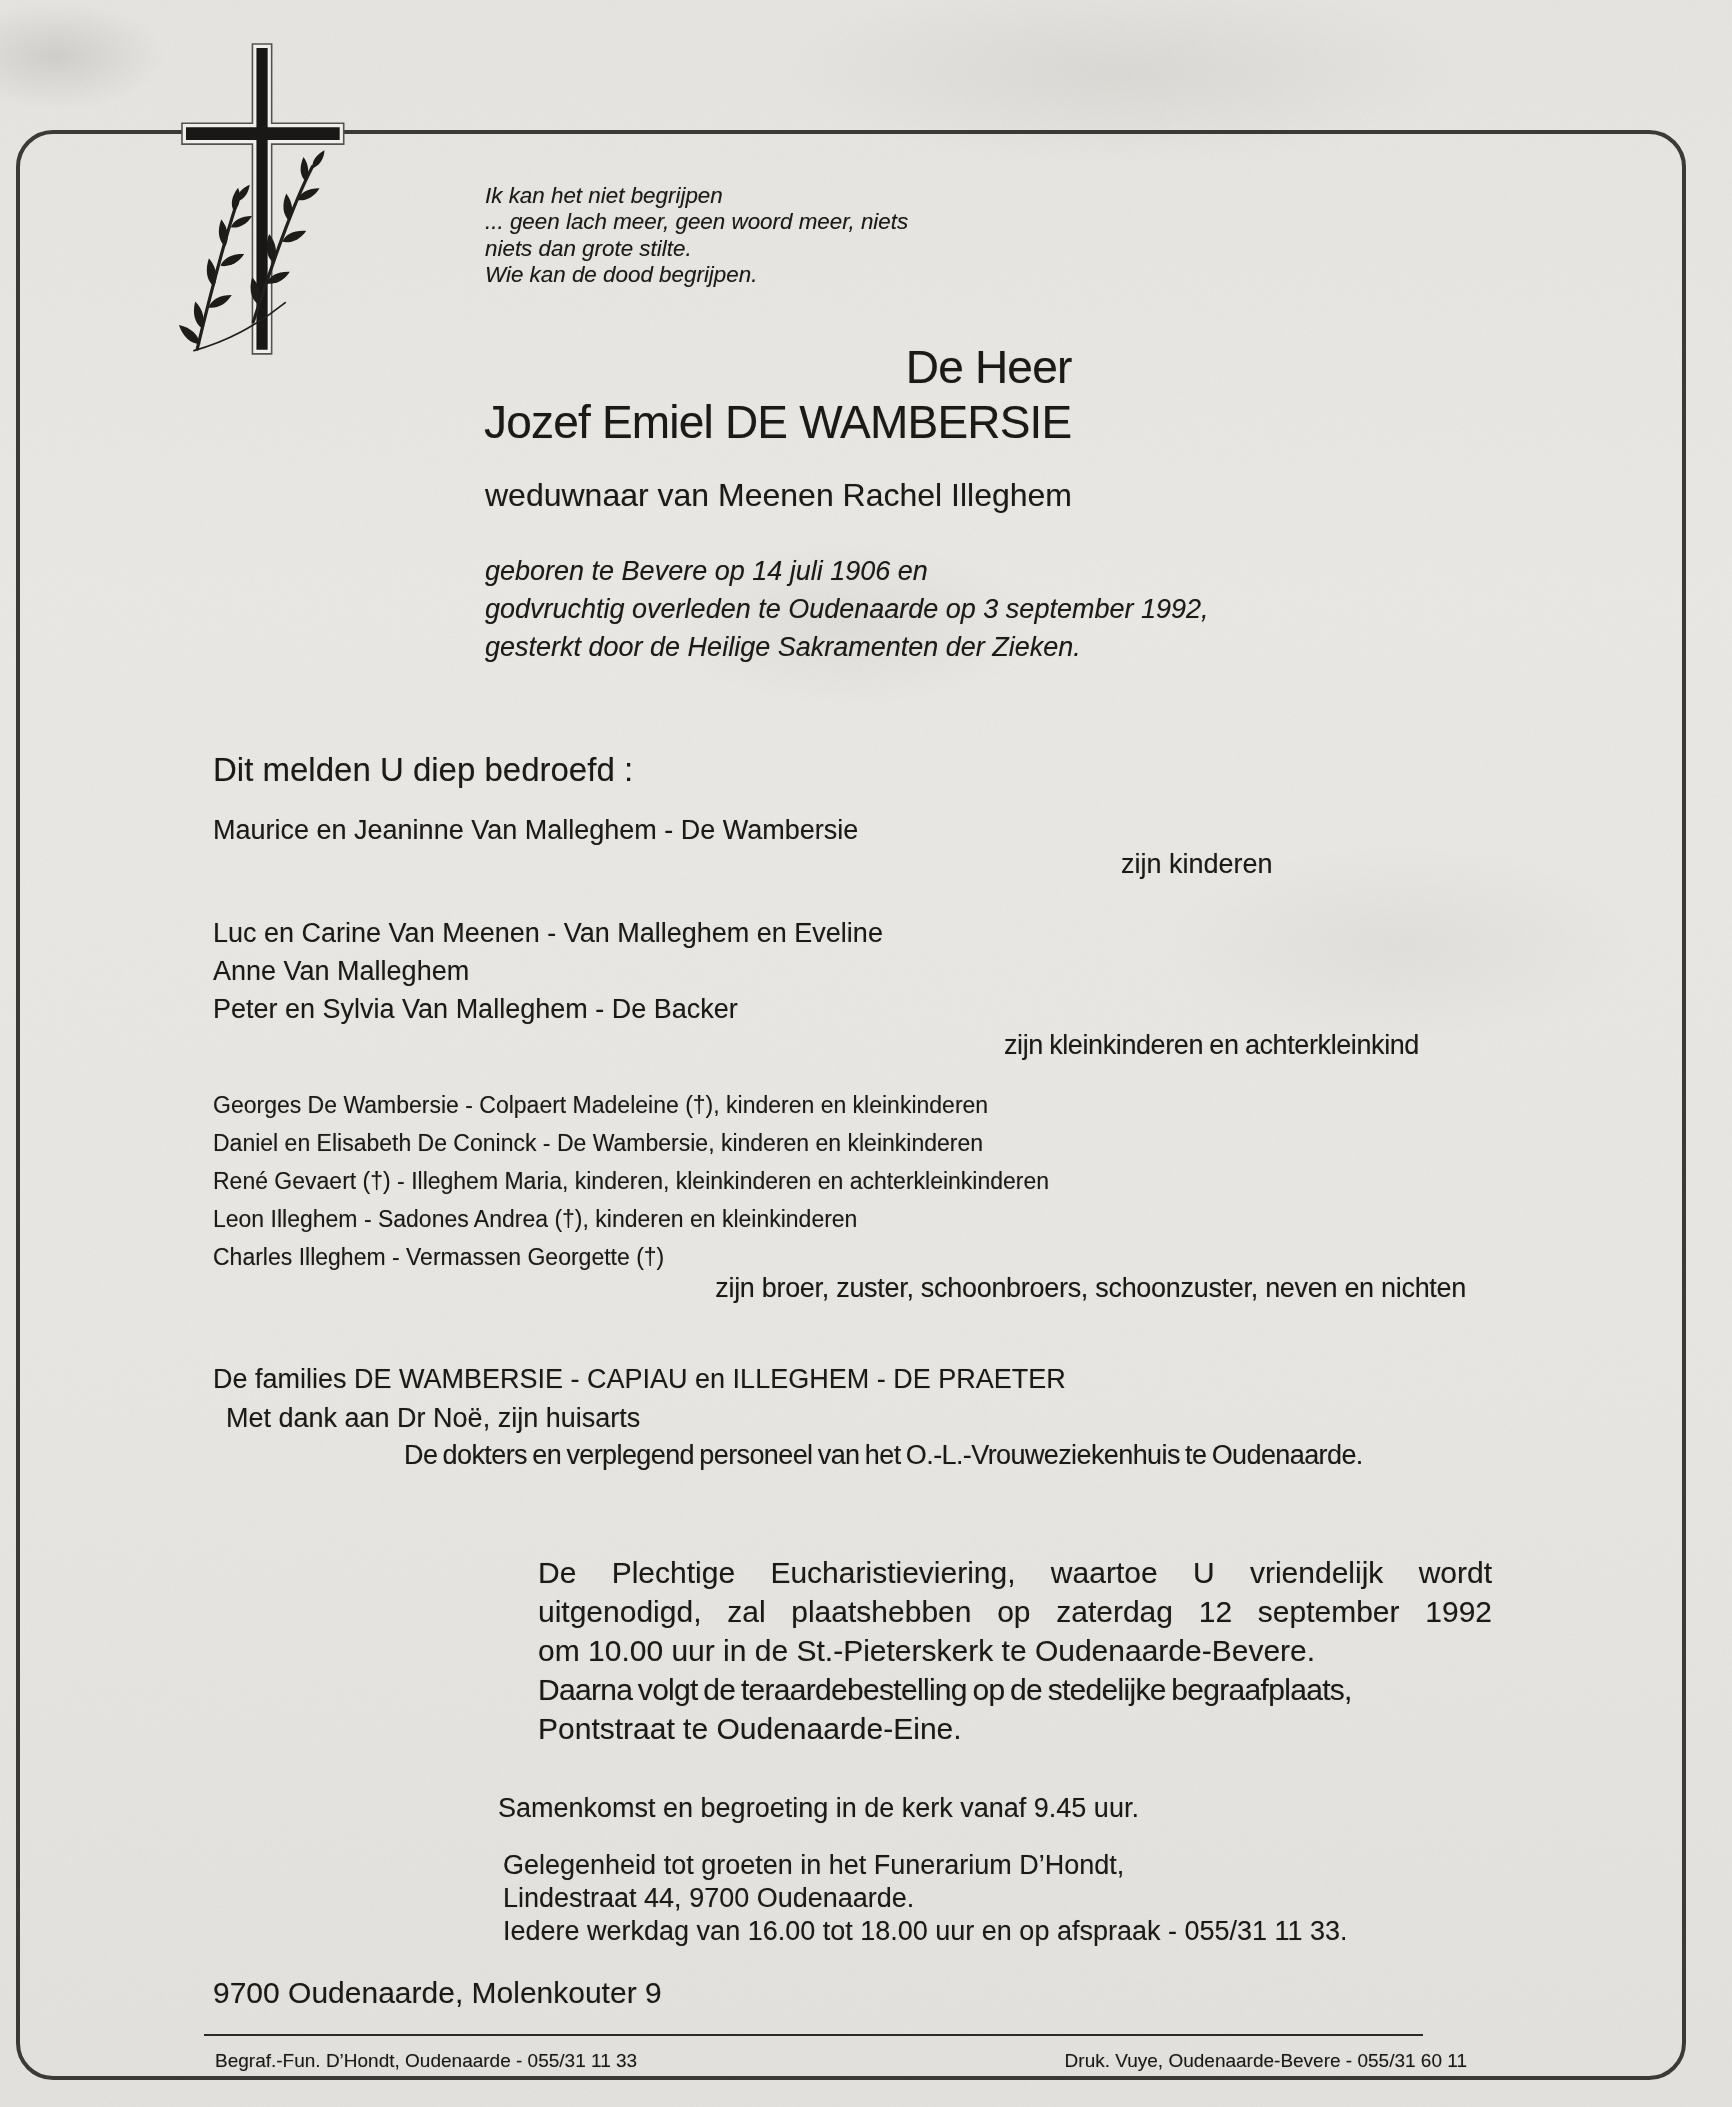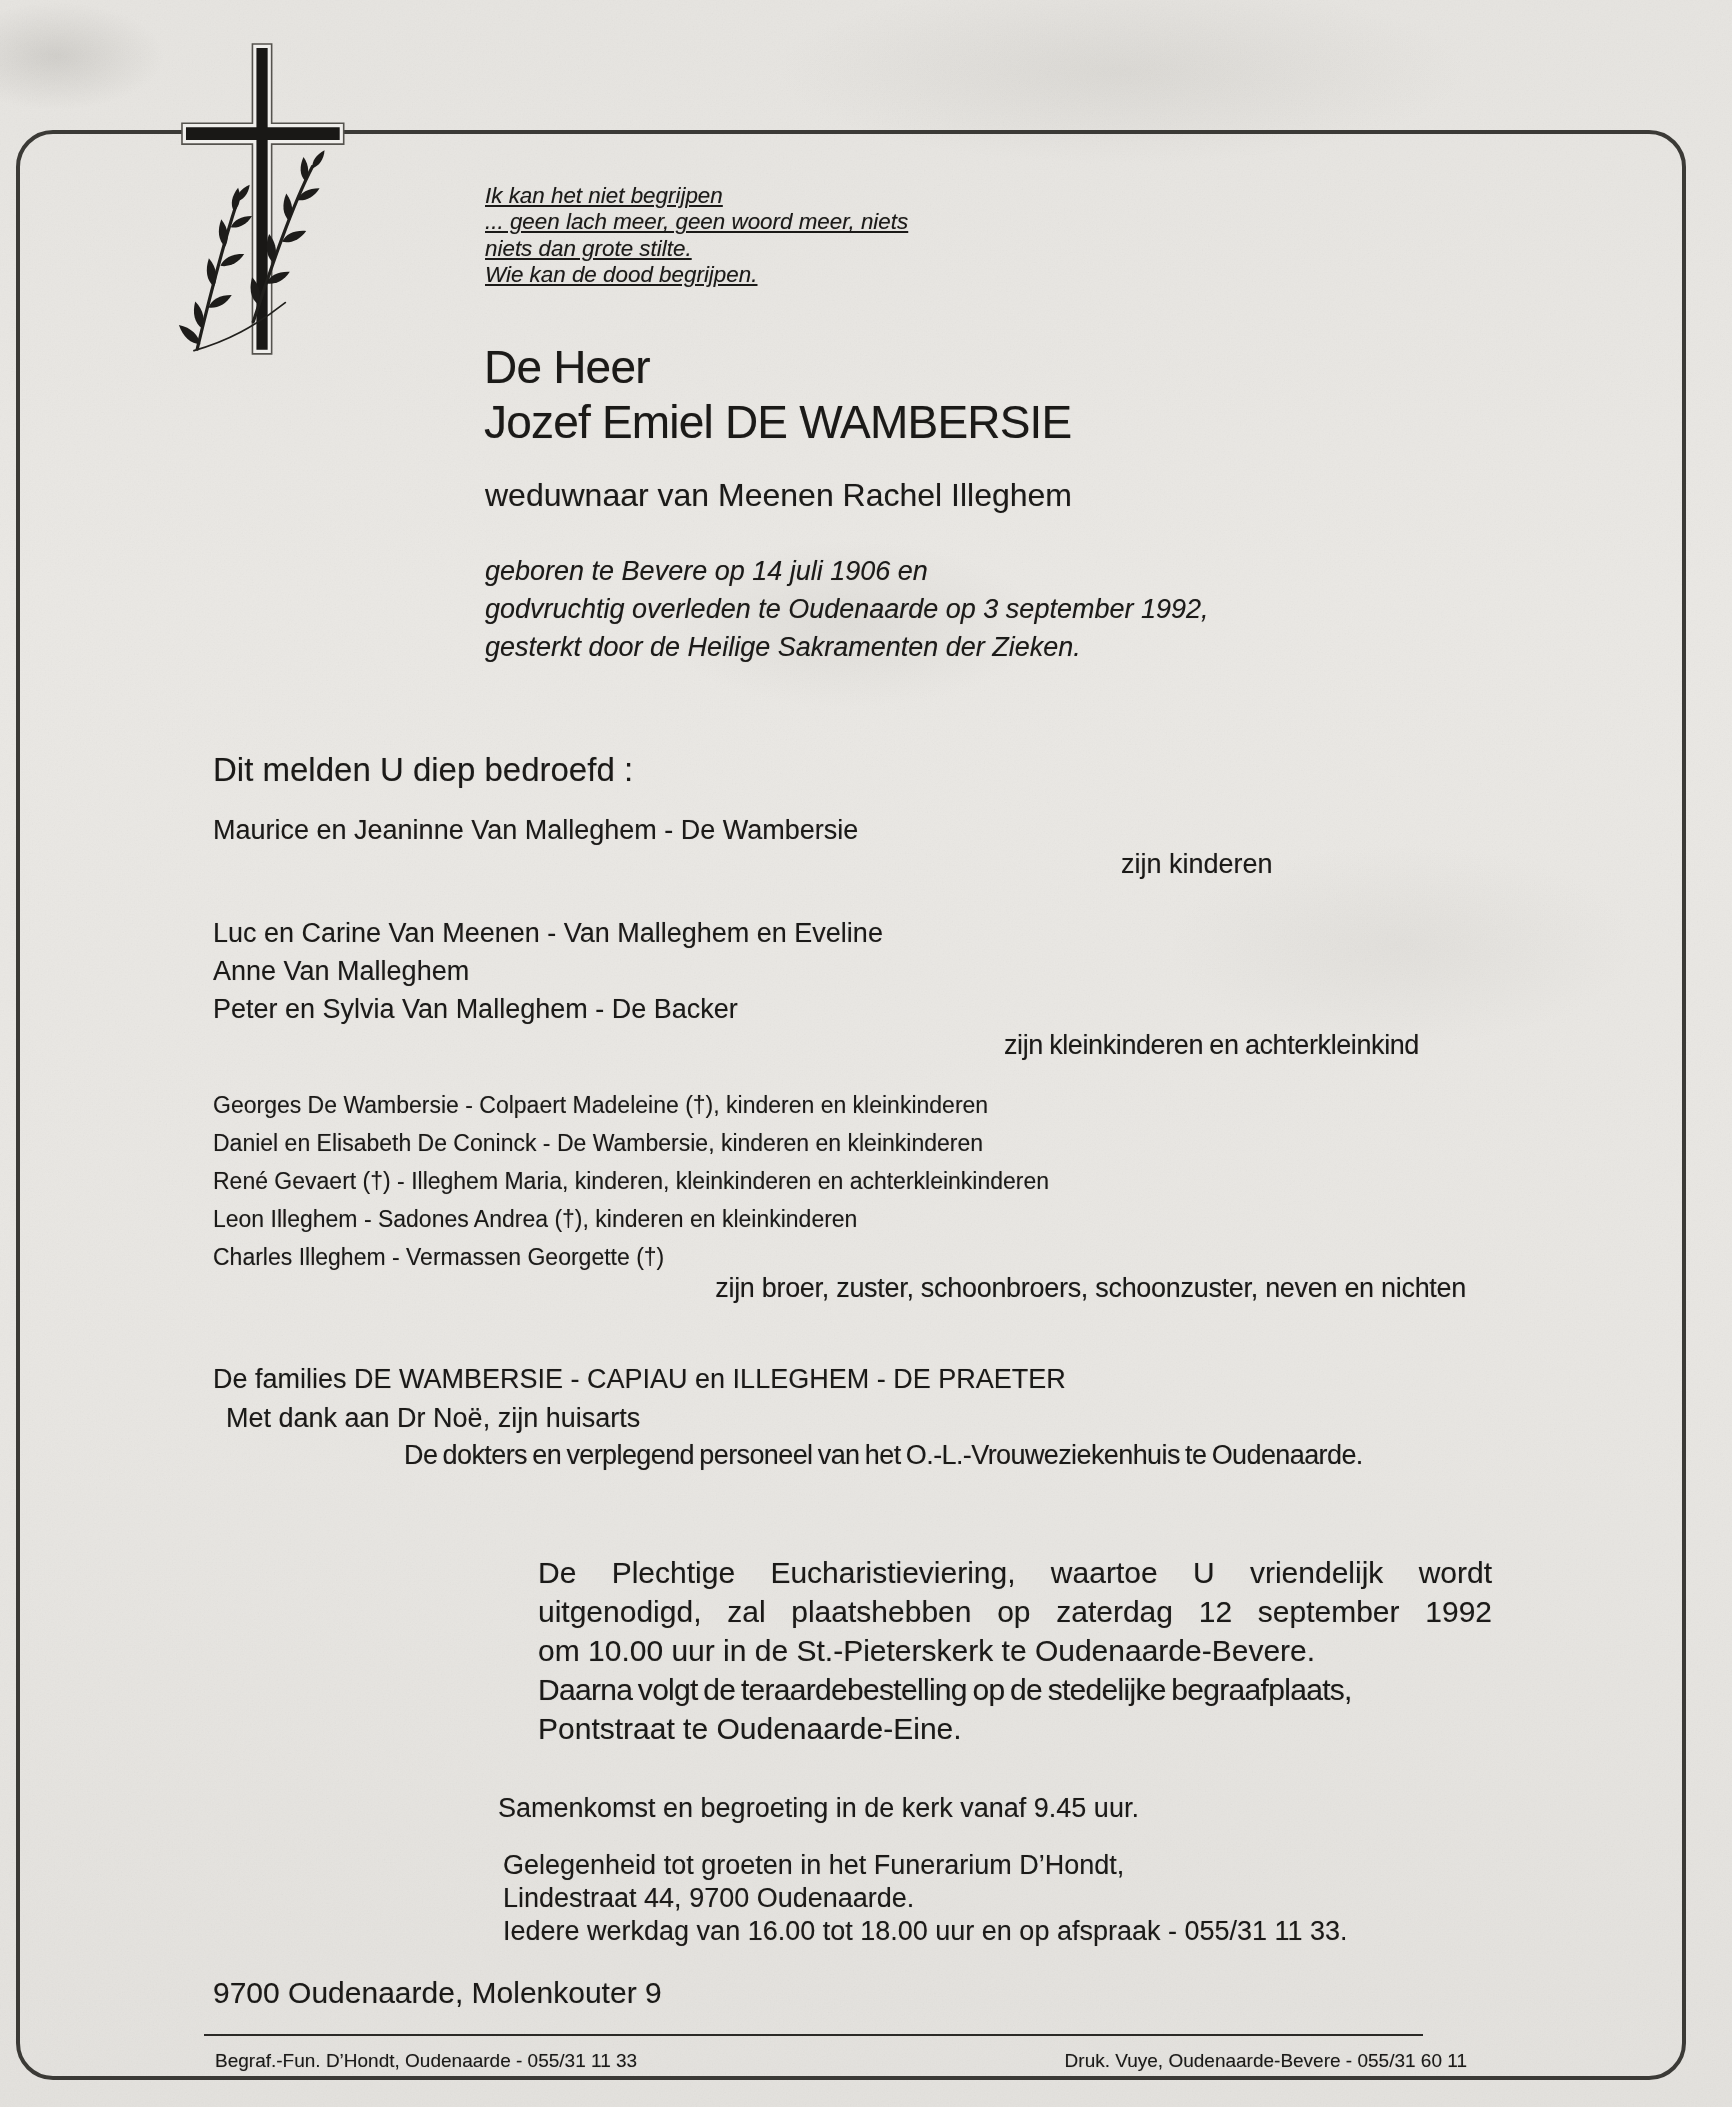--- a/index.html
+++ b/index.html
@@ -17,22 +17,22 @@
       linear-gradient(180deg,#e6e4e0 0%,#eae8e4 28%,#e8e6e2 66%,#e3e1dd 100%);
   }
   .texture{position:absolute;inset:0;pointer-events:none;}
   .artlayer{position:absolute;inset:0;pointer-events:none;}
   .frame{
     position:absolute;left:16px;top:130px;width:1670px;height:1950px;
     box-sizing:border-box;border:4px solid #3b3a36;border-radius:37px;
   }
   .t{position:absolute;white-space:nowrap;text-shadow:0 0 0.8px rgba(25,24,22,0.35);}
   .it{font-style:italic;}
-  .poem{left:485px;top:183px;font-size:22.4px;line-height:26.4px;text-decoration:underline;}
-  .title{left:484px;top:340px;font-size:46px;line-height:55px;letter-spacing:-0.8px;}
+  .poem{left:485px;top:183px;font-size:22.4px;line-height:26.4px;}
+  .title{left:484px;top:340px;font-size:46px;line-height:55px;letter-spacing:-0.8px;text-align:right;}
   .subtitle{left:485px;top:477px;font-size:32px;}
   .life{left:485px;top:552px;font-size:27px;line-height:38px;}
   .announce{left:213px;top:751px;font-size:33px;}
   .children{left:213px;top:815px;font-size:27px;}
   .children-label{left:1121px;top:849px;width:352px;text-align:left;font-size:27px;}
   .grandchildren{left:213px;top:914px;font-size:27px;line-height:38px;}
   .grandchildren-label{left:721px;top:1030px;width:698px;text-align:right;font-size:27px;letter-spacing:-0.4px;word-spacing:-0.8px;}
   .relatives{left:213px;top:1086px;font-size:23px;line-height:38px;}
   .relatives-label{left:560px;top:1273px;width:906px;text-align:right;font-size:27px;letter-spacing:-0.3px;}
   .families{left:213px;top:1364px;font-size:27px;}

